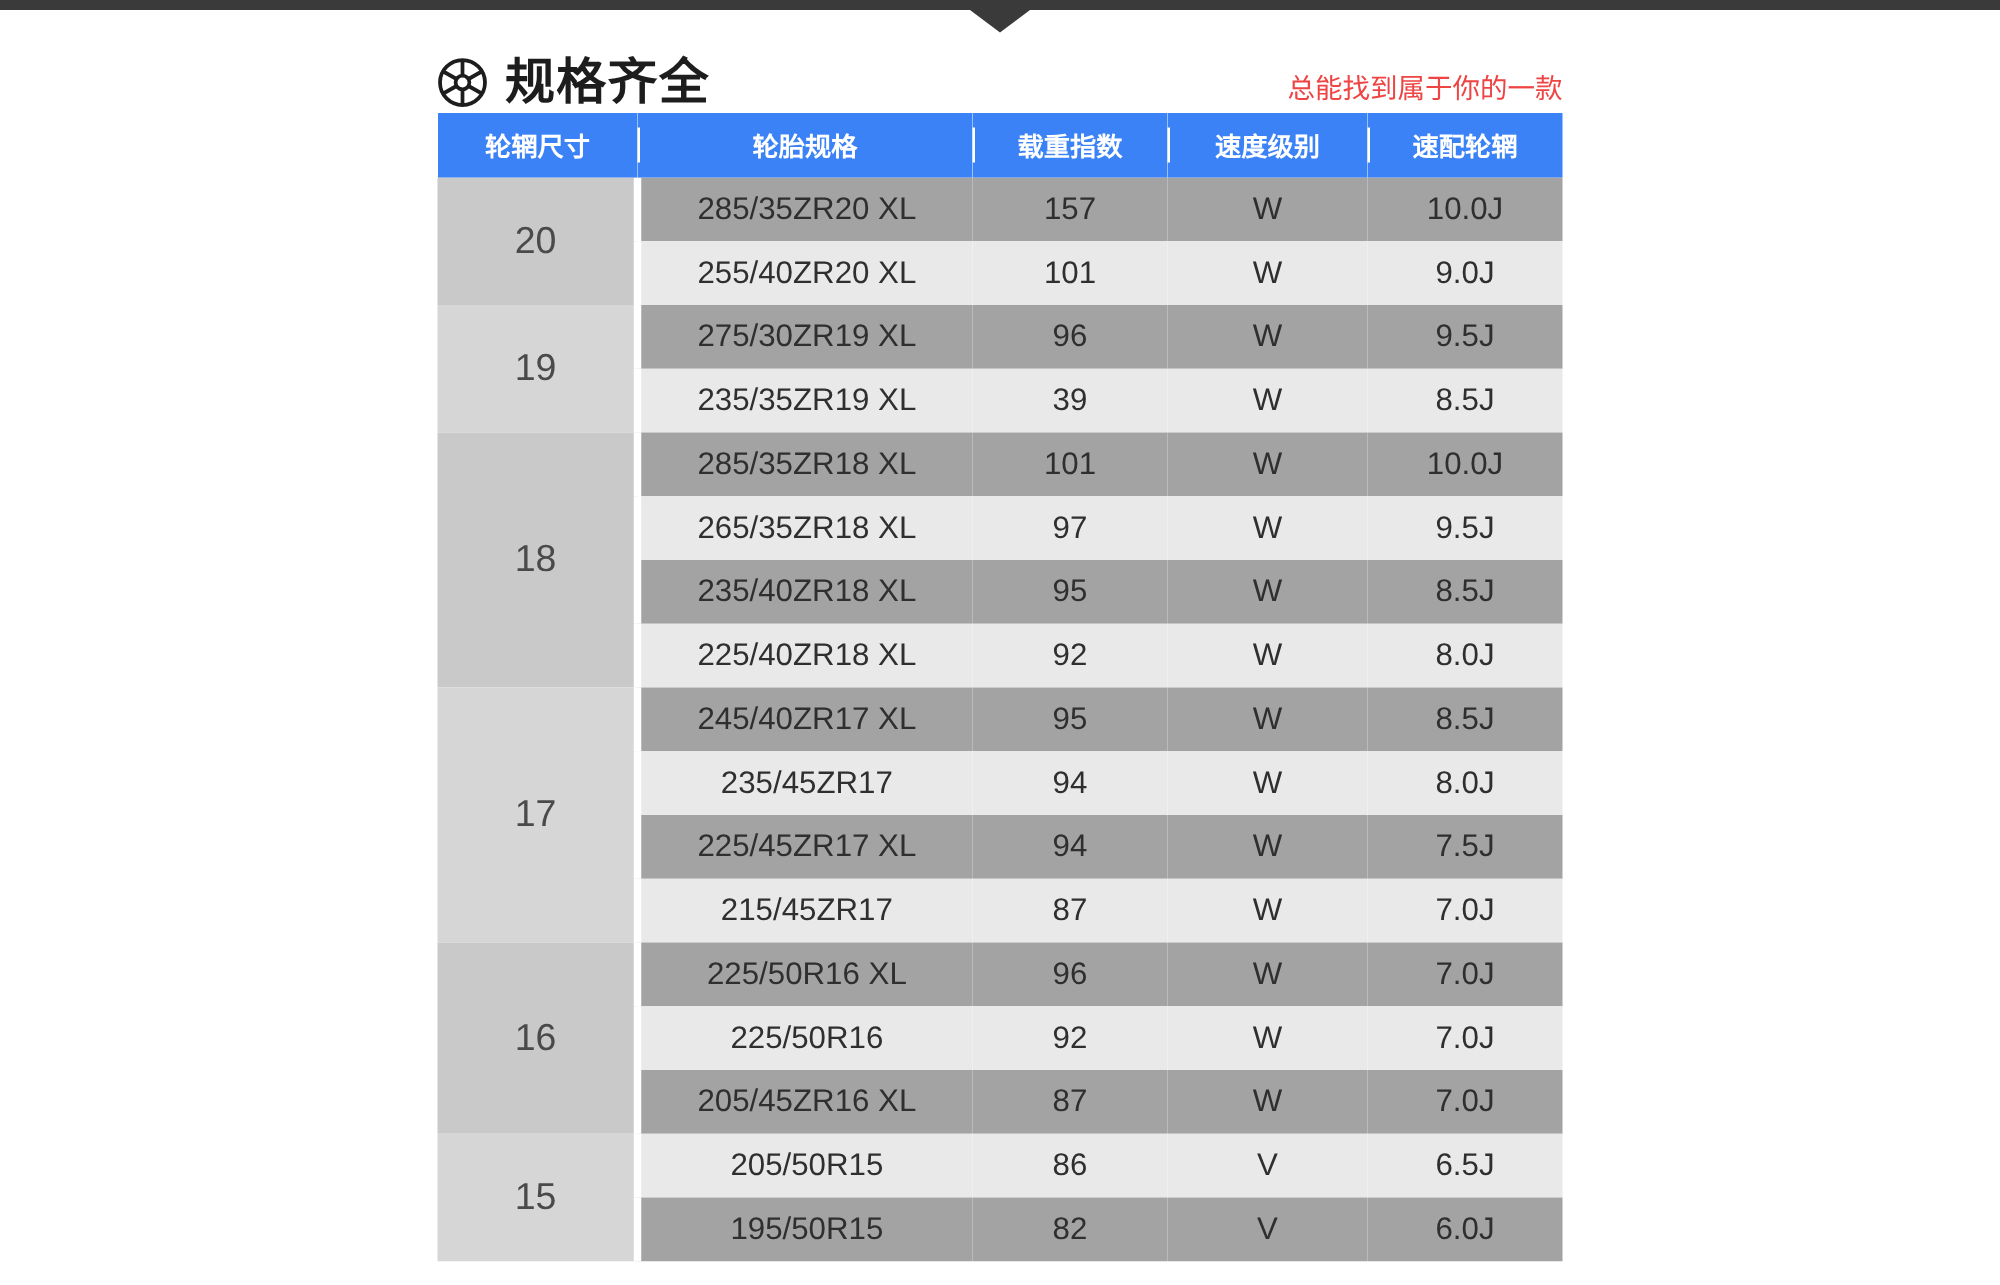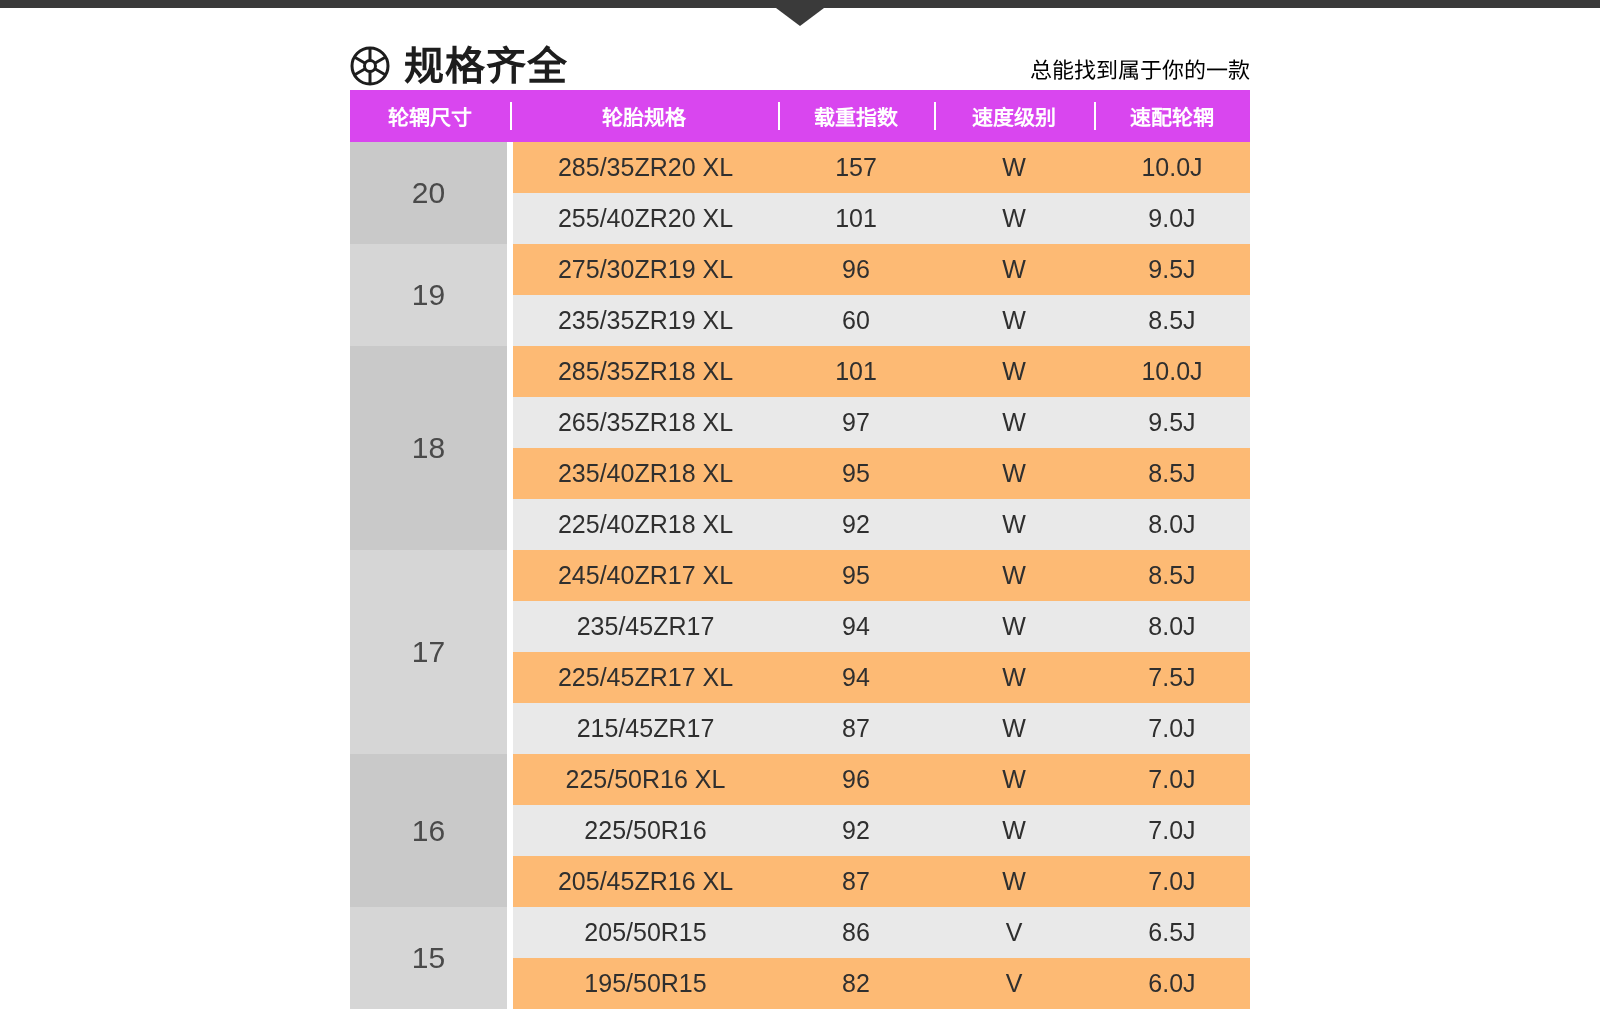--- a/index.html
+++ b/index.html
@@ -68,42 +68,42 @@
   }
   .title-text {
     font-size: 40px;
     font-weight: bold;
     color: #1d1d1d;
     letter-spacing: 1px;
     line-height: 1;
   }
   .subtitle-text {
     font-size: 22px;
-    color: #000000;
+    color: #ef4444;
     line-height: 1;
     padding-bottom: 4px;
   }
 
   
   .spec-table {
     position: absolute;
     left: 350px;
     top: 90px;
     width: 900px;
     border-collapse: collapse;
     table-layout: fixed;
   }
   .spec-table col.c-size   { width: 160px; }
   .spec-table col.c-spec   { width: 268px; }
   .spec-table col.c-load   { width: 156px; }
   .spec-table col.c-speed  { width: 160px; }
   .spec-table col.c-rim    { width: 156px; }
 
   .spec-table thead th {
-    background: #d946ef;
+    background: #3b82f6;
     color: #ffffff;
     font-size: 21px;
     font-weight: bold;
     height: 52px;
     padding: 0;
     position: relative;
     text-align: center;
     vertical-align: middle;
   }
   .spec-table thead th + th::before {
@@ -129,21 +129,21 @@
     font-size: 30px;
     color: #4a4a4a;
     font-weight: normal;
     background: #c9c9c9;
     border-right: 6px solid #ffffff;
   }
   td.size-cell.alt {
     background: #d6d6d6;
     margin-left: 32px;
   }
-  tr.row-a td.data-cell { background: #fdba74; }
+  tr.row-a td.data-cell { background: #a3a3a3; }
   tr.row-b td.data-cell { background: #e9e9e9; }
 
   td.spec-cell { font-size: 25px; }
   td.load-cell { font-size: 25px; }
   td.speed-cell { font-size: 25px; }
   td.rim-cell { font-size: 25px; }
 </style>
 </head>
 <body>
 
@@ -204,21 +204,21 @@
         </tr>
         <tr class="row-a">
           <td class="size-cell alt" rowspan="2">19</td>
           <td class="data-cell spec-cell">275/30ZR19 XL</td>
           <td class="data-cell load-cell">96</td>
           <td class="data-cell speed-cell">W</td>
           <td class="data-cell rim-cell">9.5J</td>
         </tr>
         <tr class="row-b">
           <td class="data-cell spec-cell">235/35ZR19 XL</td>
-          <td class="data-cell load-cell">60</td>
+          <td class="data-cell load-cell">39</td>
           <td class="data-cell speed-cell">W</td>
           <td class="data-cell rim-cell">8.5J</td>
         </tr>
         <tr class="row-a">
           <td class="size-cell" rowspan="4">18</td>
           <td class="data-cell spec-cell">285/35ZR18 XL</td>
           <td class="data-cell load-cell">101</td>
           <td class="data-cell speed-cell">W</td>
           <td class="data-cell rim-cell">10.0J</td>
         </tr>

